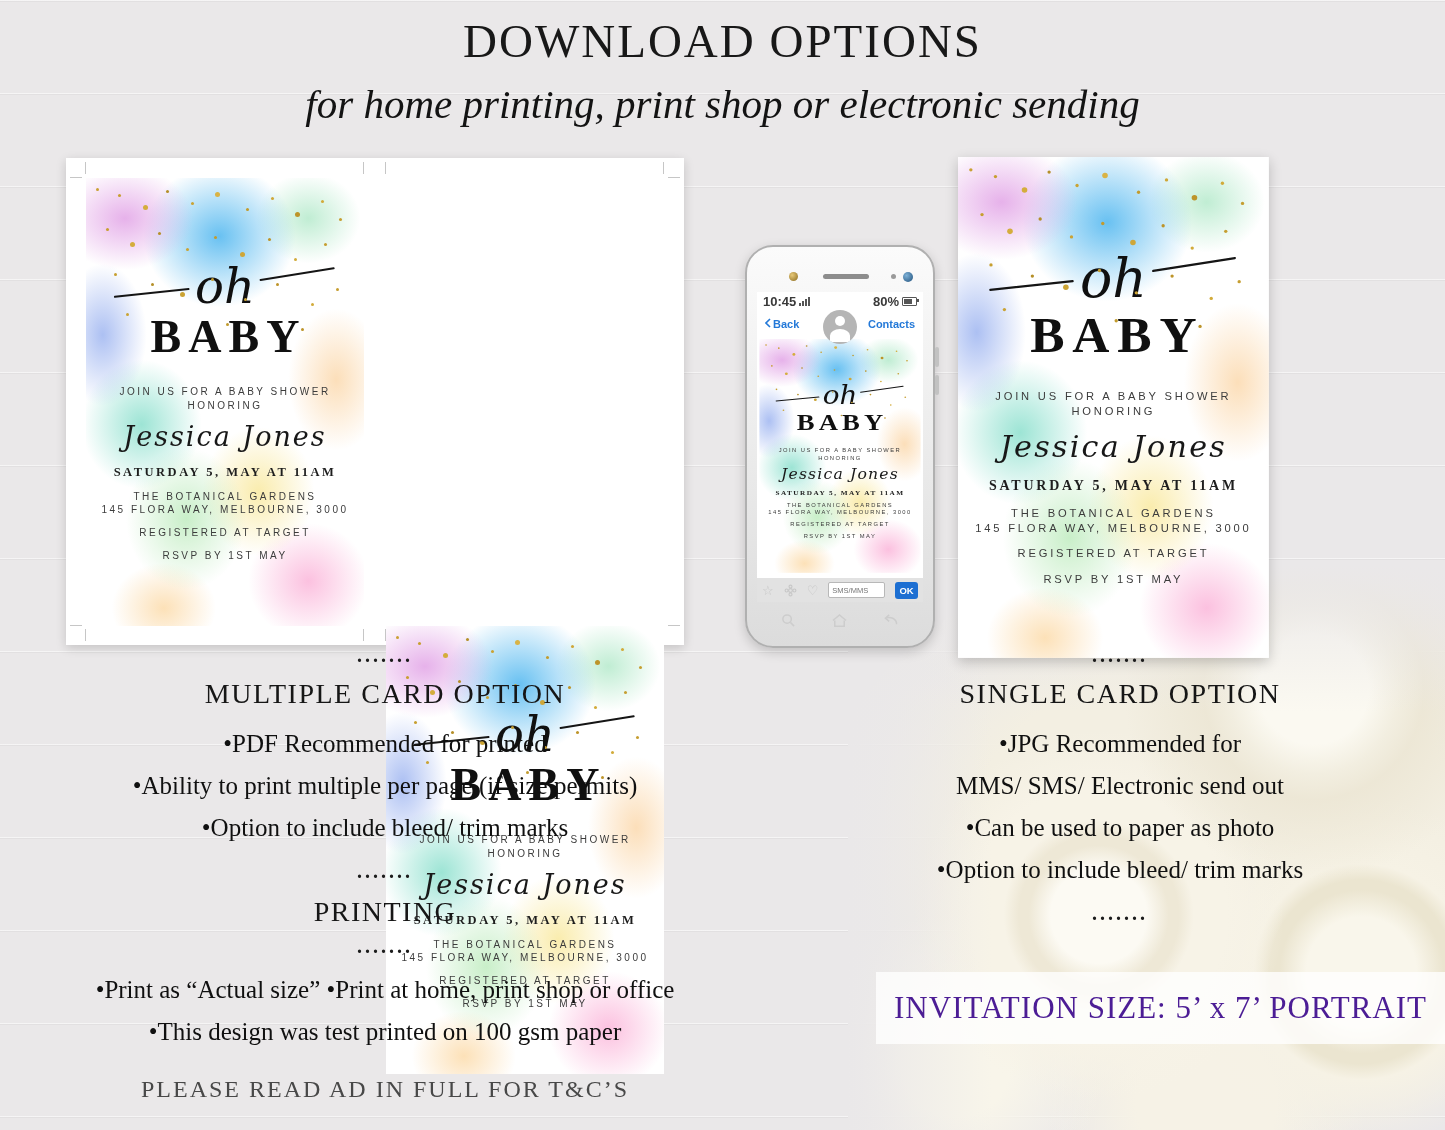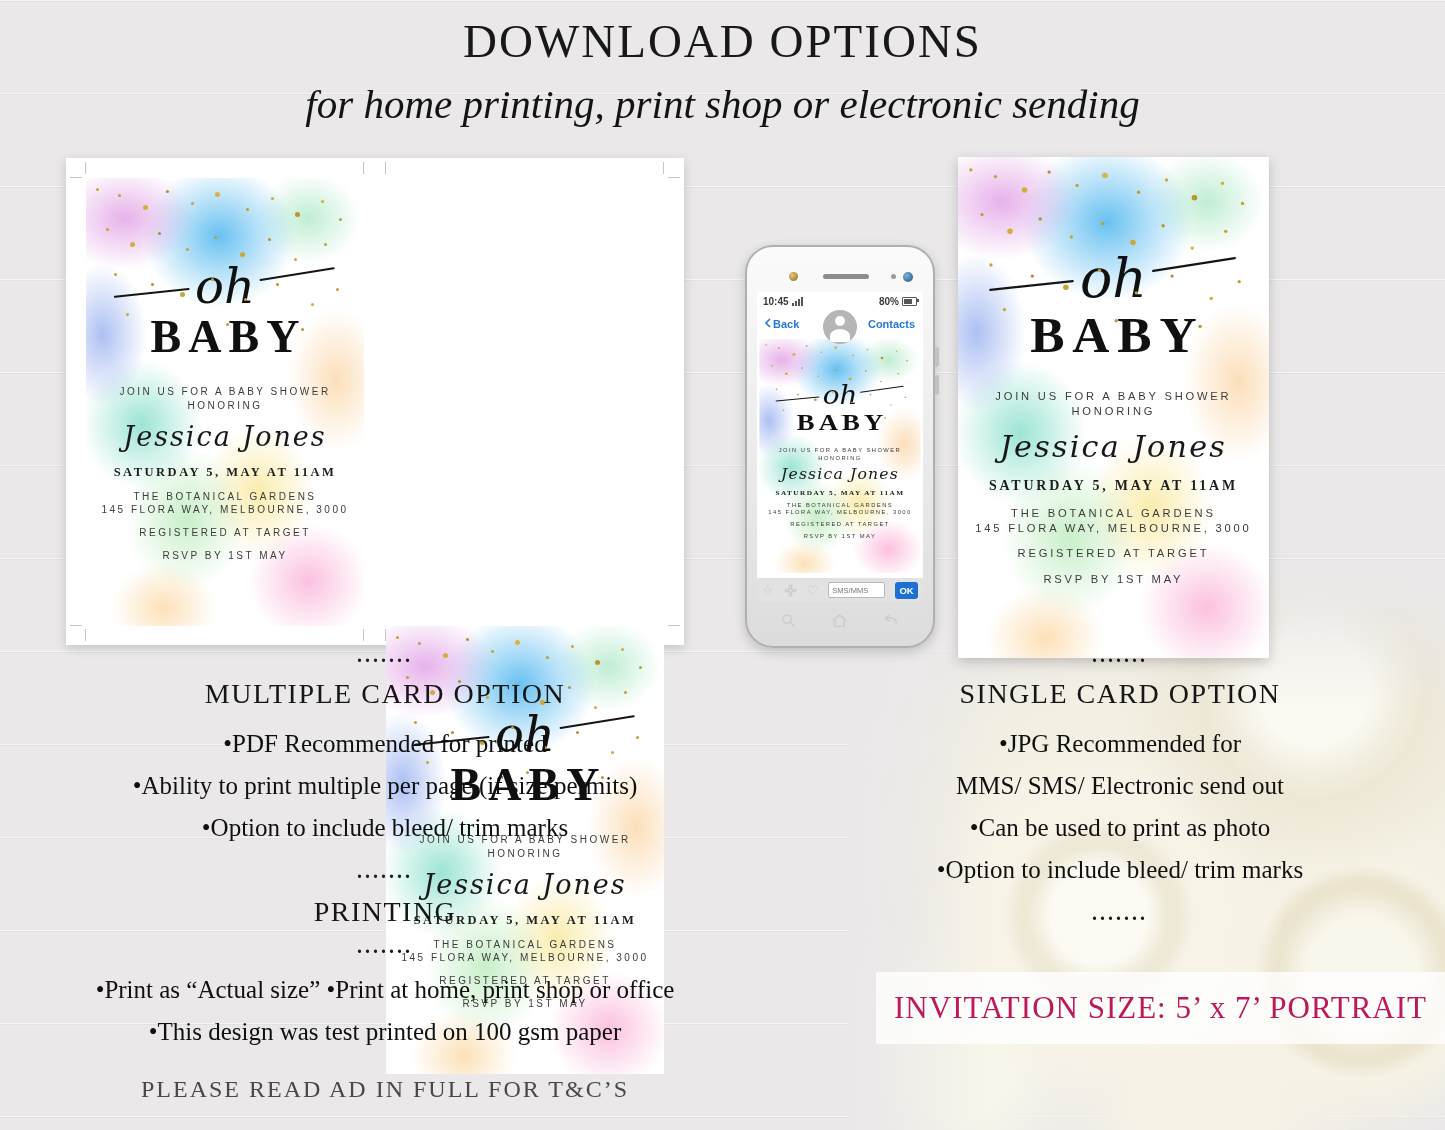--- a/index.html
+++ b/index.html
@@ -80,21 +80,21 @@
          background:linear-gradient(#fbfbfb,#dcdcdc);border:2px solid #b0b0b0;border-radius:28px;
          box-shadow:0 4px 12px rgba(0,0,0,.18);z-index:2;}
   .cam-dot{position:absolute;border-radius:50%;}
   .cam-gold{width:9px;height:9px;left:42px;top:25px;background:radial-gradient(circle at 35% 35%,#e8c978,#8a6a1f);}
   .cam-sm{width:5px;height:5px;left:144px;top:27px;background:#9a9a9a;}
   .cam-blue{width:10px;height:10px;left:156px;top:25px;background:radial-gradient(circle at 35% 35%,#7fb2d8,#1f4f7a);}
   .speaker{position:absolute;left:76px;top:27px;width:46px;height:5px;border-radius:3px;background:#8d8d8d;}
   .screen{position:absolute;left:10px;top:45px;width:166px;height:310px;background:#fff;
           display:flex;flex-direction:column;}
   .statusbar{height:15px;display:flex;justify-content:space-between;align-items:center;
-             padding:2px 6px 0;font-family:"Liberation Sans",sans-serif;font-size:10px;
+             padding:2px 6px 0;font-family:"Liberation Sans",sans-serif;font-size:13px;
              font-weight:bold;color:#3a3a3a;}
   .st-left,.st-right{display:inline-flex;align-items:center;}
   .signal{display:inline-flex;align-items:flex-end;gap:1px;margin-left:3px;}
   .signal i{width:2px;background:#555;display:block;}
   .s1{height:3px}.s2{height:5px}.s3{height:7px}.s4{height:9px}
   .battery{width:13px;height:7px;border:1px solid #555;border-radius:1px;margin-left:3px;position:relative;display:inline-block;}
   .battery::before{content:"";position:absolute;left:1px;top:1px;bottom:1px;width:8px;background:#555;}
   .battery::after{content:"";position:absolute;right:-3px;top:1px;width:2px;height:3px;background:#555;}
   .navrow{height:30px;display:flex;justify-content:space-between;align-items:center;padding:0 8px;
           font-family:"Liberation Sans",sans-serif;font-size:11px;font-weight:bold;color:#2479d8;
@@ -127,21 +127,21 @@
   .right-col{position:absolute;left:880px;top:645px;width:480px;text-align:center;color:#141414;z-index:3;}
   .dots{font-size:20px;font-weight:bold;letter-spacing:3px;line-height:1;color:#1c1c1c;}
   .col-h{font-size:28px;font-weight:normal;letter-spacing:1.5px;margin:13px 0 17px;color:#161616;}
   .bullet{font-size:25px;margin:0 0 9px;line-height:1.32;color:#101010;}
   .mt{margin-top:17px;}
   .print-h{font-size:28px;font-weight:normal;letter-spacing:1.5px;margin:15px 0 8px;color:#161616;}
   .footnote{position:absolute;left:35px;top:1076px;width:700px;text-align:center;font-size:24px;
             letter-spacing:2px;color:#484848;z-index:3;}
   .banner{position:absolute;left:876px;top:972px;width:569px;height:72px;
           background:rgba(255,255,255,.78);display:flex;align-items:center;justify-content:center;z-index:3;}
-  .banner span{font-size:31px;letter-spacing:1px;color:#be185d;}
+  .banner span{font-size:31px;letter-spacing:1px;color:#4c1d95;}
 </style>
 </head>
 <body>
 
 <div class="page">
   <div class="bg-roses"></div>
 
   <header class="hdr">
     <h1>DOWNLOAD OPTIONS</h1>
     <div class="subtitle">for home printing, print shop or electronic sending</div>
@@ -317,21 +317,21 @@
     <div class="dots">.......</div>
     <p class="bullet mt">•Print as “Actual size” •Print at home, print shop or office</p>
     <p class="bullet">•This design was test printed on 100 gsm paper</p>
   </section>
 
   <section class="right-col">
     <div class="dots">.......</div>
     <h2 class="col-h">SINGLE CARD OPTION</h2>
     <p class="bullet">•JPG Recommended for</p>
     <p class="bullet">MMS/ SMS/ Electronic send out</p>
-    <p class="bullet">•Can be used to print as photo</p>
+    <p class="bullet">•Can be used to paper as photo</p>
     <p class="bullet">•Option to include bleed/ trim marks</p>
     <div class="dots mt">.......</div>
   </section>
 
   <div class="footnote">PLEASE READ AD IN FULL FOR T&amp;C’S</div>
 
   <div class="banner">
     <span>INVITATION SIZE: 5’ x 7’ PORTRAIT</span>
   </div>
 </div>

